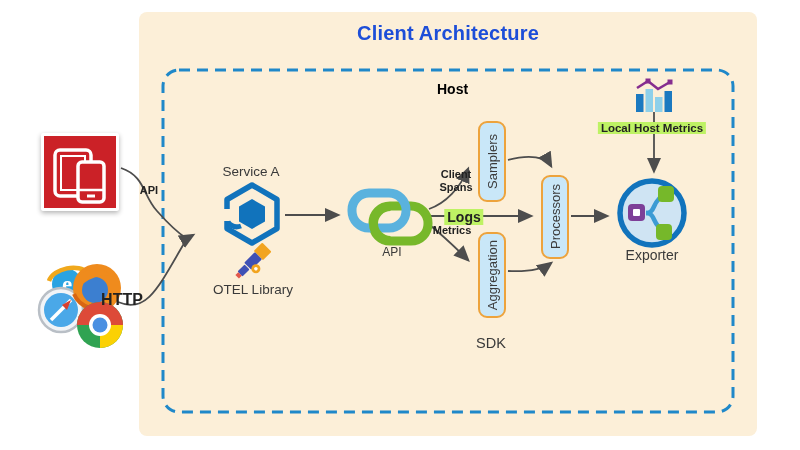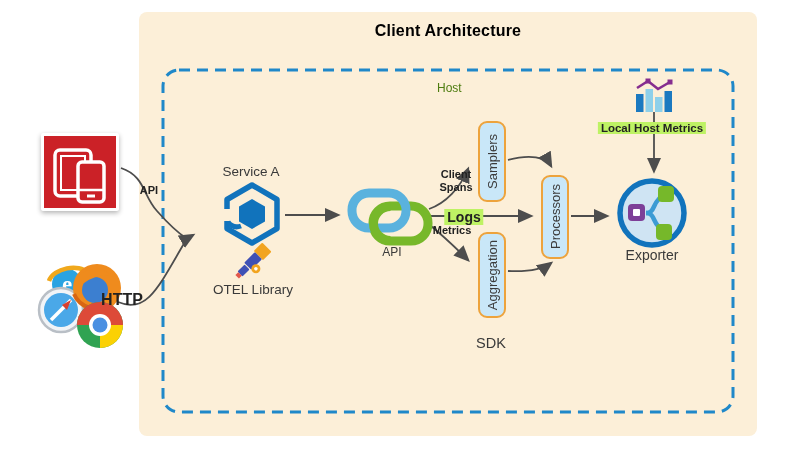--- a/index.html
+++ b/index.html
@@ -1,26 +1,26 @@
 <!DOCTYPE html>
 <html><head>
 <meta charset="utf-8">
 <style>
   html,body{margin:0;padding:0;background:#fff;}
   #canvas{position:relative;width:800px;height:450px;background:#ffffff;overflow:hidden;
           font-family:"Liberation Sans","DejaVu Sans",sans-serif;}
   #panel{position:absolute;left:139px;top:12px;width:618px;height:424px;
          background:#fcefd8;border-radius:8px;}
   #title{position:absolute;left:139px;top:22px;width:618px;text-align:center;
-         font-size:16px;font-weight:bold;color:#000000;letter-spacing:.2px;}
+         font-size:20px;font-weight:bold;color:#1d4ed8;letter-spacing:.2px;}
   #overlay{position:absolute;left:0;top:0;}
   .lbl{position:absolute;color:#3a3a3a;white-space:nowrap;}
   .ctr{transform:translateX(-50%);text-align:center;}
   .bold{font-weight:bold;color:#222;}
-  #host-label{position:absolute;left:437px;top:81px;font-size:12px;font-weight:normal;color:#4d7c0f;}
+  #host-label{position:absolute;left:437px;top:81px;font-size:14px;font-weight:bold;color:#000000;}
   .vbox{position:absolute;box-sizing:border-box;background:#c9e7f8;border:2.5px solid #eda33c;
         border-radius:9px;display:flex;align-items:center;justify-content:center;}
   .vbox span{writing-mode:vertical-rl;transform:rotate(180deg);font-size:13px;color:#3b3b3b;}
   #samplers-box{left:478px;top:121px;width:28px;height:81px;}
   #processors-box{left:541px;top:175px;width:28px;height:84px;}
   #aggregation-box{left:478px;top:232px;width:28px;height:86px;}
   #devices-box{position:absolute;left:41px;top:133px;width:78px;height:78px;box-sizing:border-box;
                background:#cb2127;border:3px solid #fff;border-radius:2px;
                box-shadow:0 2px 5px rgba(0,0,0,.3);}
   .bg{background:#bef264;padding:0 3px;}

